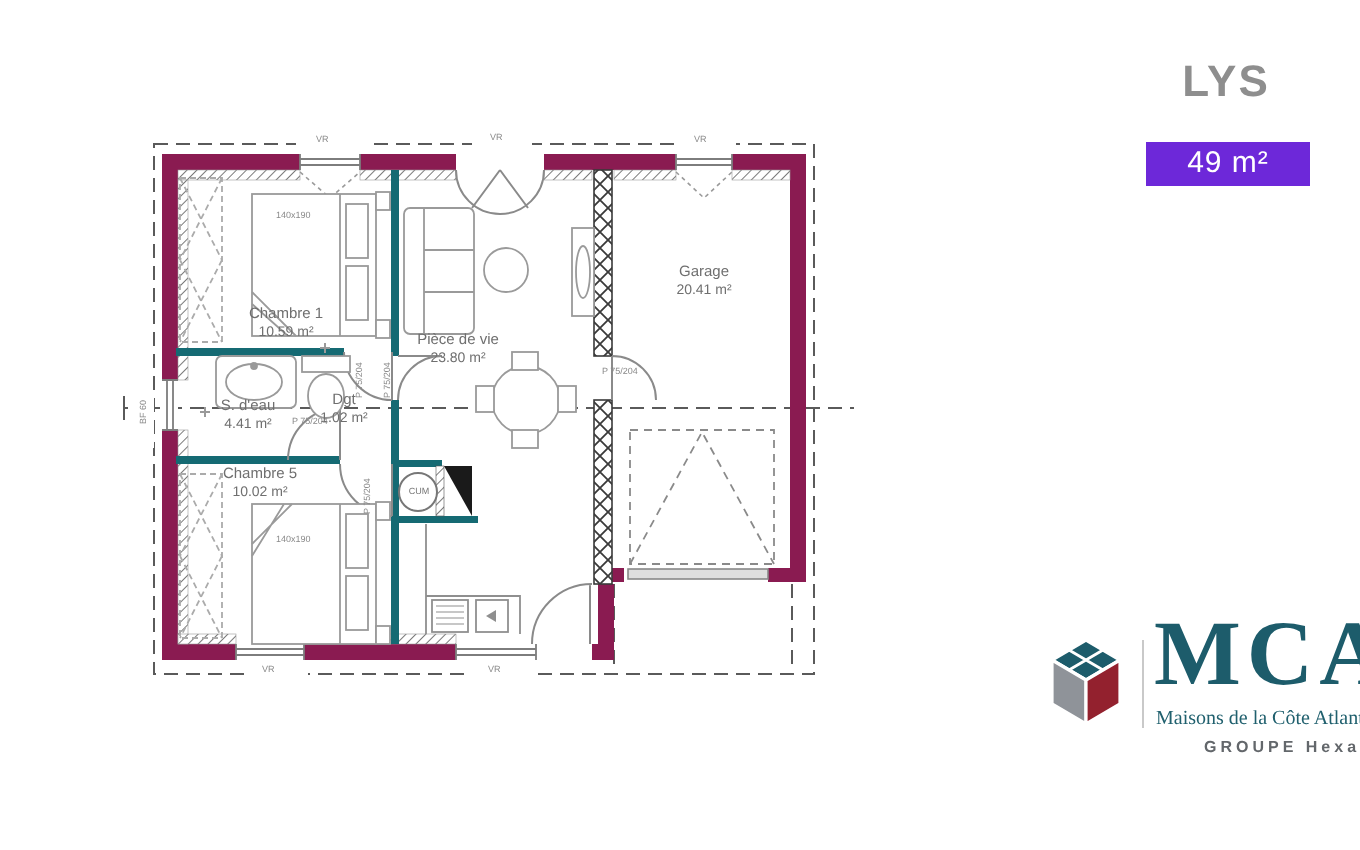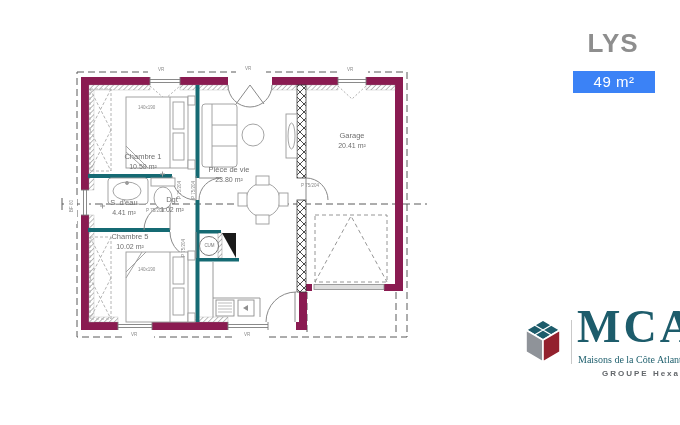--- a/index.html
+++ b/index.html
@@ -10,22 +10,22 @@
   .room-label{position:absolute;text-align:center;color:#6f6f6f;
               font-size:7.5px;line-height:10px;}
   .room-label .area{font-size:7px;}
   
   .tiny{position:absolute;font-size:4.5px;color:#8a8a8a;white-space:nowrap;}
   .vert{transform:rotate(-90deg);transform-origin:left top;}
   .cum-label{position:absolute;left:201px;top:243px;width:17px;text-align:center;
              font-size:4.5px;color:#777;}
   
   .title{position:absolute;left:563px;top:28px;width:100px;text-align:center;
-         font-size:26px;font-weight:bold;letter-spacing:1px;color:#8e8e8e;}
-  .badge{position:absolute;left:573px;top:71px;width:82px;height:22px;background:#3b82f6;
+         font-size:22px;font-weight:bold;letter-spacing:1px;color:#8e8e8e;}
+  .badge{position:absolute;left:573px;top:71px;width:82px;height:22px;background:#6d28d9;
          color:#fff;font-size:15px;line-height:22px;text-align:center;letter-spacing:.5px;}
   
   .logo-cube{position:absolute;left:520px;top:316px;}
   .logo-divider{position:absolute;left:571px;top:320px;width:1px;height:44px;background:#c9c9c9;}
   .logo-mca{position:absolute;left:577px;top:301px;font-family:"Liberation Serif",serif;
             font-size:46px;line-height:52px;font-weight:600;letter-spacing:3px;color:#1d5c6b;white-space:nowrap;}
   .logo-tagline{position:absolute;left:578px;top:354px;font-family:"Liberation Serif",serif;
             font-size:10px;color:#20606e;white-space:nowrap;}
   .logo-group{position:absolute;left:602px;top:369px;font-size:8px;font-weight:bold;
             letter-spacing:2px;color:#63676b;white-space:nowrap;}

